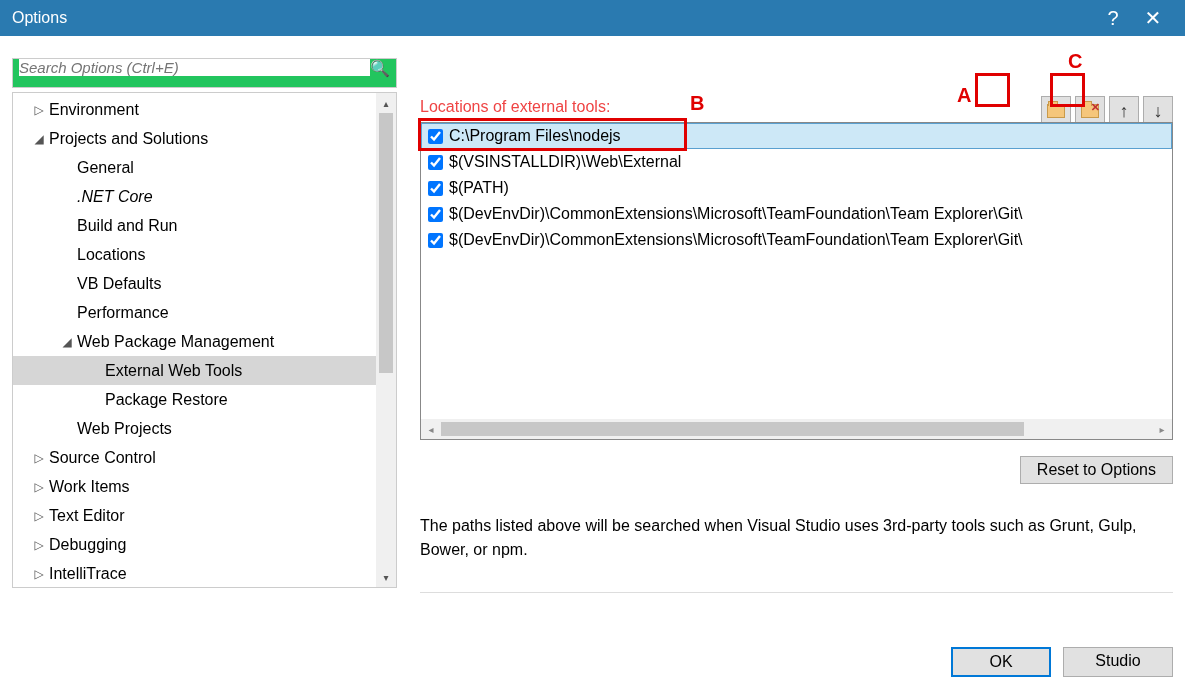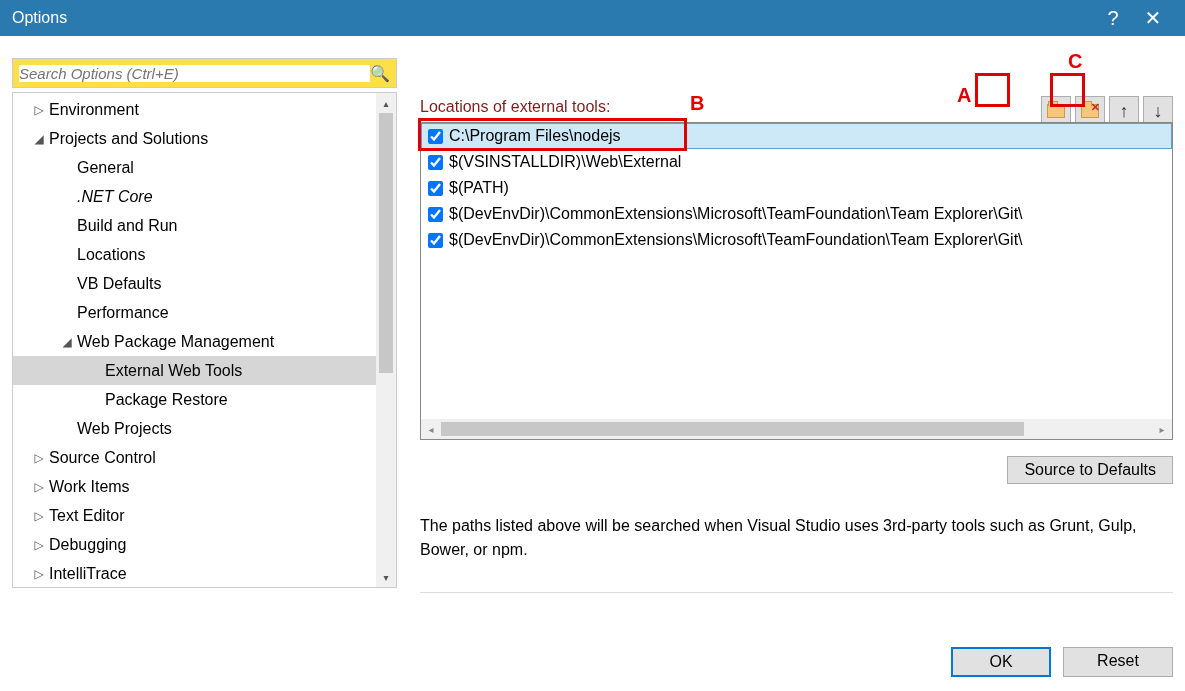--- a/index.html
+++ b/index.html
@@ -32,25 +32,25 @@
   height: 655px;
 }
 .left-panel {
   position: absolute;
   left: 12px;
   top: 22px;
   width: 385px;
 }
 .search-box {
   display: flex;
-  align-items: center;
+  align-items: flex-start;
   border: 1px solid #ccc;
   height: 30px;
   padding: 0 6px;
-  background: #fde047;
+  background: #22c55e;
 }
 .search-box input {
   flex: 1;
   border: none;
   outline: none;
   font-size: 15px;
   font-style: italic;
   color: #555;
 }
 .search-icon { color: #555; font-size: 16px; }
@@ -106,21 +106,21 @@
   height: 260px;
 }
 .right-panel {
   position: absolute;
   left: 420px;
   top: 22px;
   right: 12px;
 }
 .section-label {
   font-size: 16px;
-  color: #7f1d1d;
+  color: #ef4444;
   margin-top: 40px;
 }
 .toolbar {
   position: absolute;
   top: 38px;
   right: 0;
   display: flex;
   gap: 4px;
 }
 .tool-btn {
@@ -403,30 +403,30 @@
       <div class="list-hscrollbar">
         <div class="hsb-arrow">◂</div>
         <div class="hsb-track">
             <div class="hsb-thumb"></div>
           </div>
         <div class="hsb-arrow">▸</div>
       </div>
     </div>
 
     <div class="reset-btn-row">
-      <div class="button">Source to Defaults</div>
+      <div class="button">Reset to Options</div>
     </div>
 
     <div class="description">The paths listed above will be searched when Visual Studio uses 3rd-party tools such as Grunt, Gulp, Bower, or npm.</div>
     <div class="h-divider"></div>
   </div>
 
   <div class="footer-buttons">
     <div class="ok-btn">OK</div>
-    <div class="button" style="width:110px">Reset</div>
+    <div class="button" style="width:110px">Studio</div>
   </div>
 
   <div class="annot" style="left:957px; top:48px">A</div>
   <div class="annot-box" style="left:975px; top:37px; width:35px; height:34px"></div>
   <div class="annot" style="left:690px; top:56px">B</div>
   <div class="annot-box" style="left:418px; top:82px; width:269px; height:33px"></div>
   <div class="annot" style="left:1068px; top:14px">C</div>
   <div class="annot-box" style="left:1050px; top:37px; width:35px; height:34px"></div>
 </div>
 

